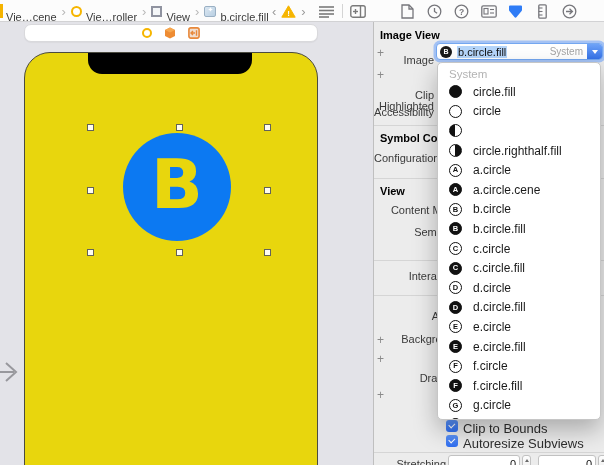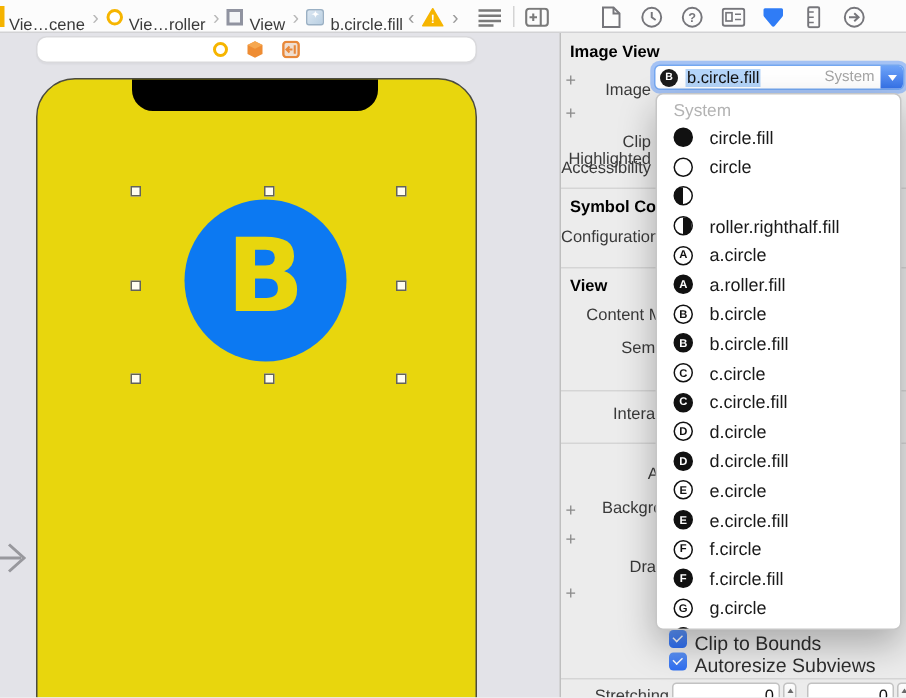--- a/index.html
+++ b/index.html
@@ -285,33 +285,33 @@
       </div>
     <div class="dd-row">
         <span class="g lefthalf">
           <i></i>
         </span>
       </div>
     <div class="dd-row">
         <span class="g righthalf">
           <i></i>
         </span>
-        <span class="dd-label">roller.righthalf.fill</span>
+        <span class="dd-label">circle.righthalf.fill</span>
       </div>
     <div class="dd-row">
         <span class="g outline">
           <i>A</i>
         </span>
         <span class="dd-label">a.circle</span>
       </div>
     <div class="dd-row">
         <span class="g fill">
           <i>A</i>
         </span>
-        <span class="dd-label">a.roller.fill</span>
+        <span class="dd-label">a.circle.cene</span>
       </div>
     <div class="dd-row">
         <span class="g outline">
           <i>B</i>
         </span>
         <span class="dd-label">b.circle</span>
       </div>
     <div class="dd-row">
         <span class="g fill">
           <i>B</i>

